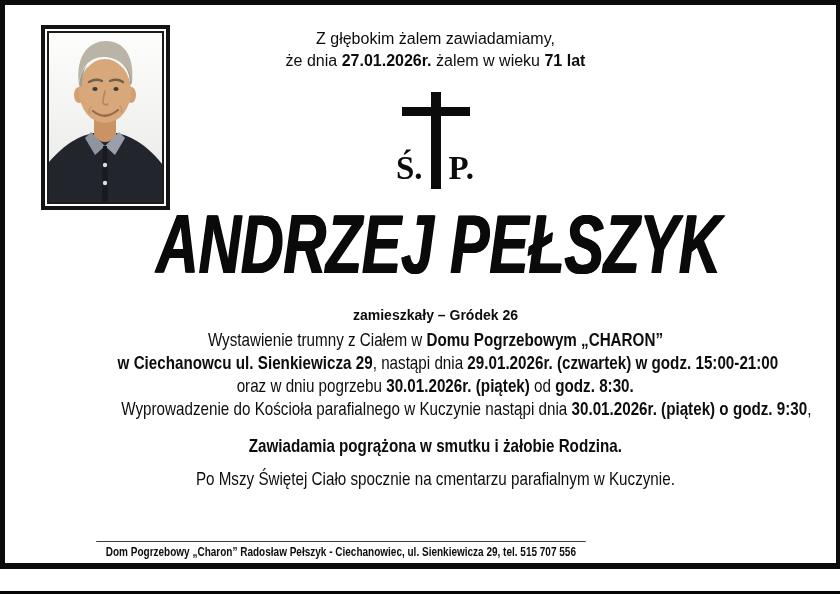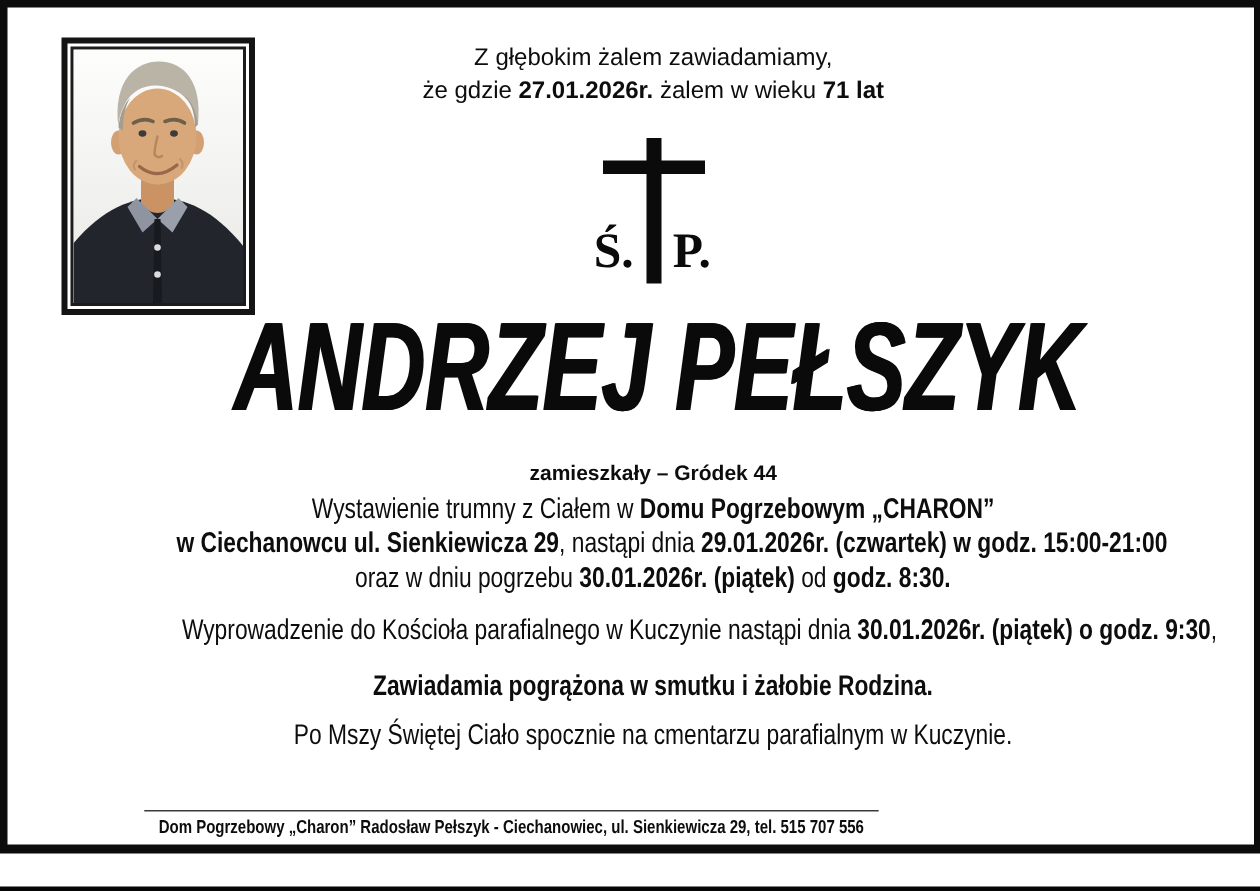--- a/index.html
+++ b/index.html
@@ -41,21 +41,21 @@
   .name { display:inline-block; white-space:nowrap;
           font-weight:bold; font-style:italic; font-size:84px; line-height:1;
           letter-spacing:0; transform:scaleX(0.70); transform-origin:50% 50%;
           color:#0a0a0a; text-shadow:1px 0 currentColor, -1px 0 currentColor; }
 
   .residence { margin-top:17px; font-size:14px; font-weight:bold; }
 
   .body-block { font-size:19px; line-height:23px; }
   .cond { display:inline-block; white-space:nowrap; transform:scaleX(0.80); transform-origin:50% 50%; }
   .mt-p1 { margin-top:5px; }
-  .mt-p2 { margin-top:12px; }
+  .mt-p2 { }
   .mt-p3 { margin-top:10px; }
   .mt-p4 { margin-top:14px; font-weight:bold; }
 
   .footer { position:absolute; left:30px; right:0; bottom:3px; text-align:left; }
   .cond-footer { display:inline-block; white-space:nowrap; transform:scaleX(0.80);
                  transform-origin:50% 50%; border-top:1.5px solid #3a3a3a;
                  padding:3px 12px 0; font-size:12.5px; font-weight:bold; }
 </style>
 </head>
 <body>
@@ -105,32 +105,32 @@
           <path d="M42,74 q-3,3 -1,6" stroke="#c4946a" stroke-width="1.4" fill="none" stroke-linecap="round"></path>
           <path d="M71,73 q3,3 1,6" stroke="#c4946a" stroke-width="1.4" fill="none" stroke-linecap="round"></path>
         </svg>
       </div>
     </div>
   </div>
 
   <div class="content">
 
     <div class="line intro">Z głębokim żalem zawiadamiamy,</div>
-    <div class="line intro"><span>że gdzie </span><b>27.01.2026r.</b><span> żalem w wieku </span><b>71 lat</b></div>
+    <div class="line intro"><span>że dnia </span><b>27.01.2026r.</b><span> żalem w wieku </span><b>71 lat</b></div>
 
     <div class="cross-wrap">
       <div class="cross-v"></div>
       <div class="cross-h"></div>
       <span class="sp sp-left">Ś.</span>
       <span class="sp sp-right">P.</span>
     </div>
 
     <div class="name-row"><span class="name">ANDRZEJ PEŁSZYK</span></div>
 
-    <div class="line residence">zamieszkały – Gródek 44</div>
+    <div class="line residence">zamieszkały – Gródek 26</div>
 
     <div class="body-block mt-p1">
       <div class="line"><span class="cond"><span>Wystawienie trumny z Ciałem w </span><b>Domu Pogrzebowym „CHARON”</b></span></div>
       <div class="line"><span class="cond"><b>w Ciechanowcu ul. Sienkiewicza 29</b><span>, nastąpi dnia </span><b>29.01.2026r. (czwartek) w godz. 15:00-21:00</b></span></div>
       <div class="line"><span class="cond"><span>oraz w dniu pogrzebu </span><b>30.01.2026r. (piątek)</b><span> od </span><b>godz. 8:30.</b></span></div>
     </div>
 
     <div class="body-block mt-p2">
       <div class="line"><span class="cond"><span>Wyprowadzenie do Kościoła parafialnego w Kuczynie nastąpi dnia </span><b>30.01.2026r. (piątek) o godz. 9:30</b><span>,</span></span></div>
     </div>

